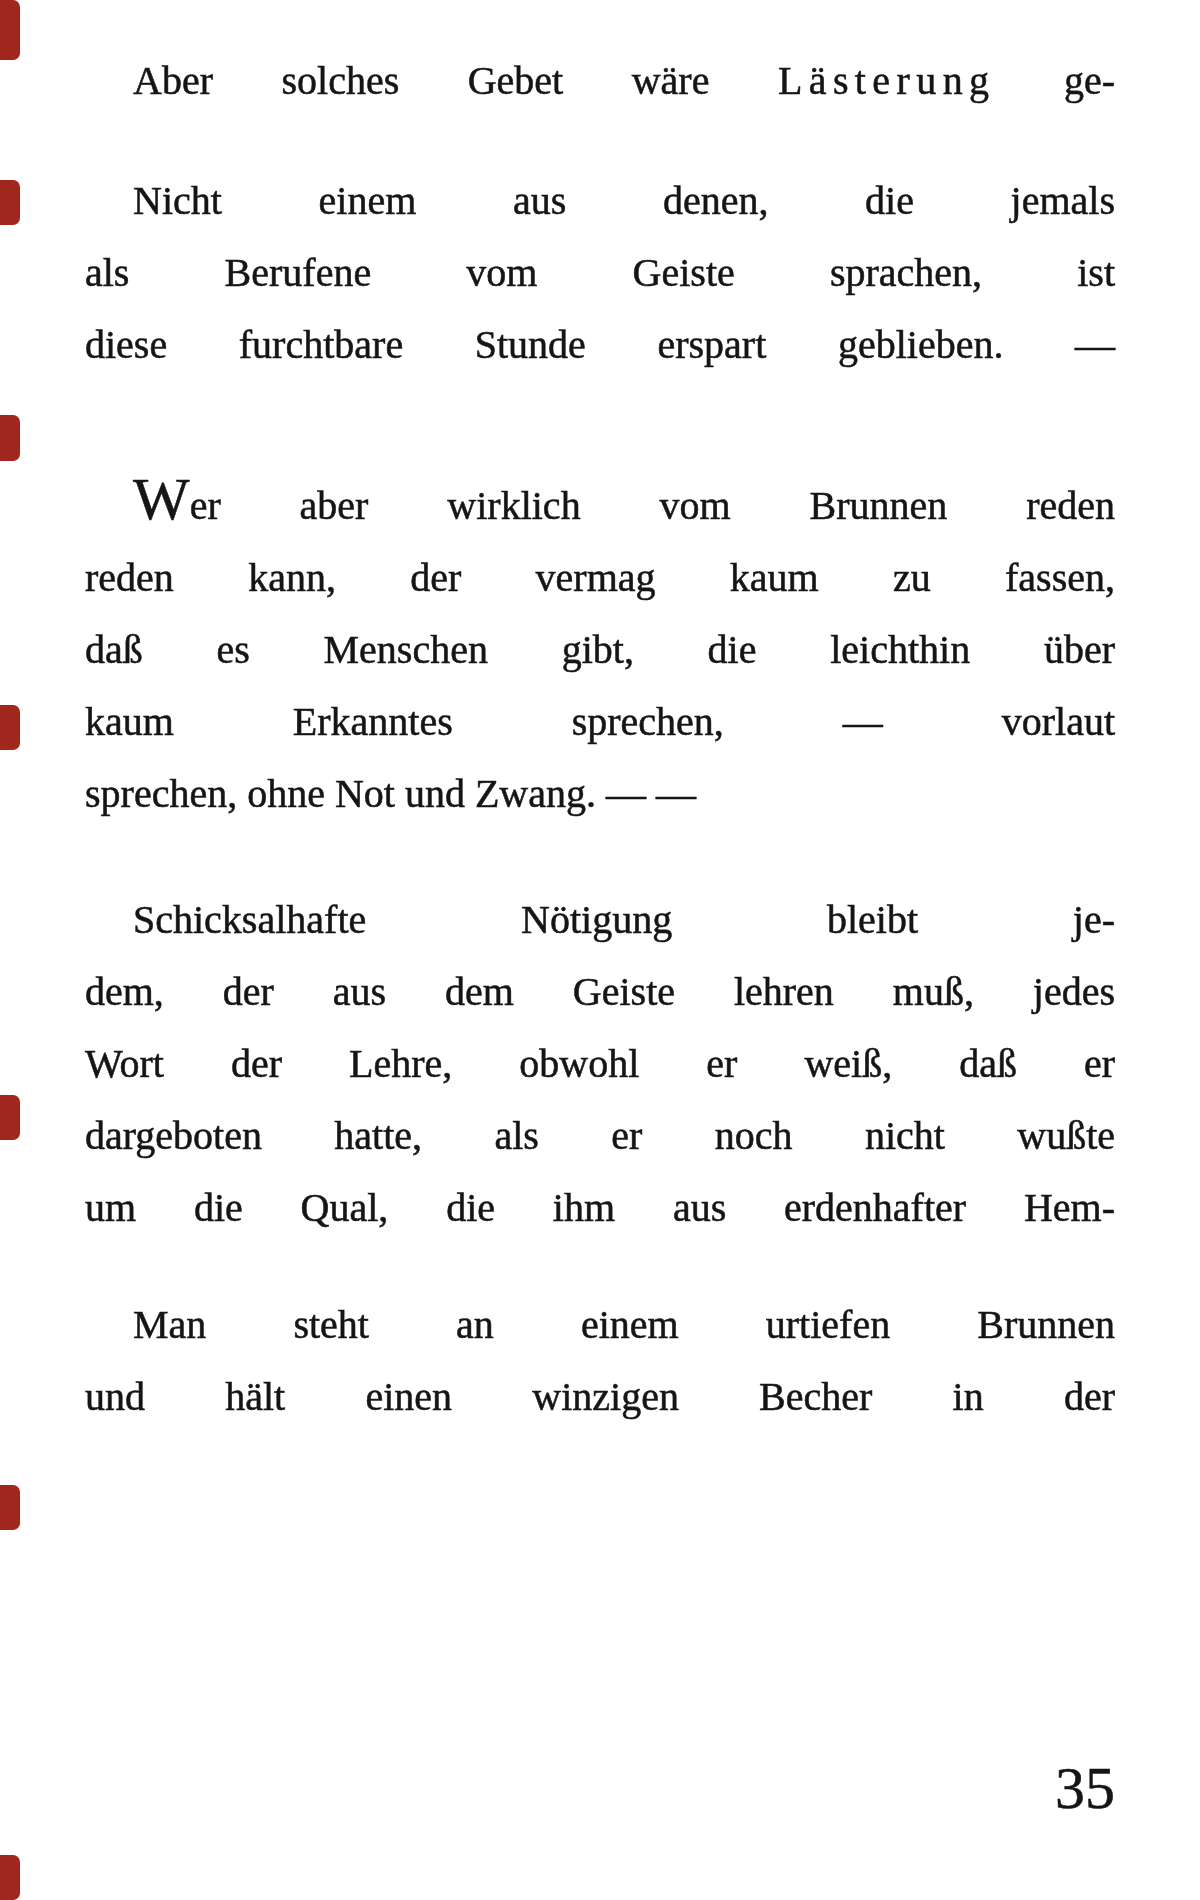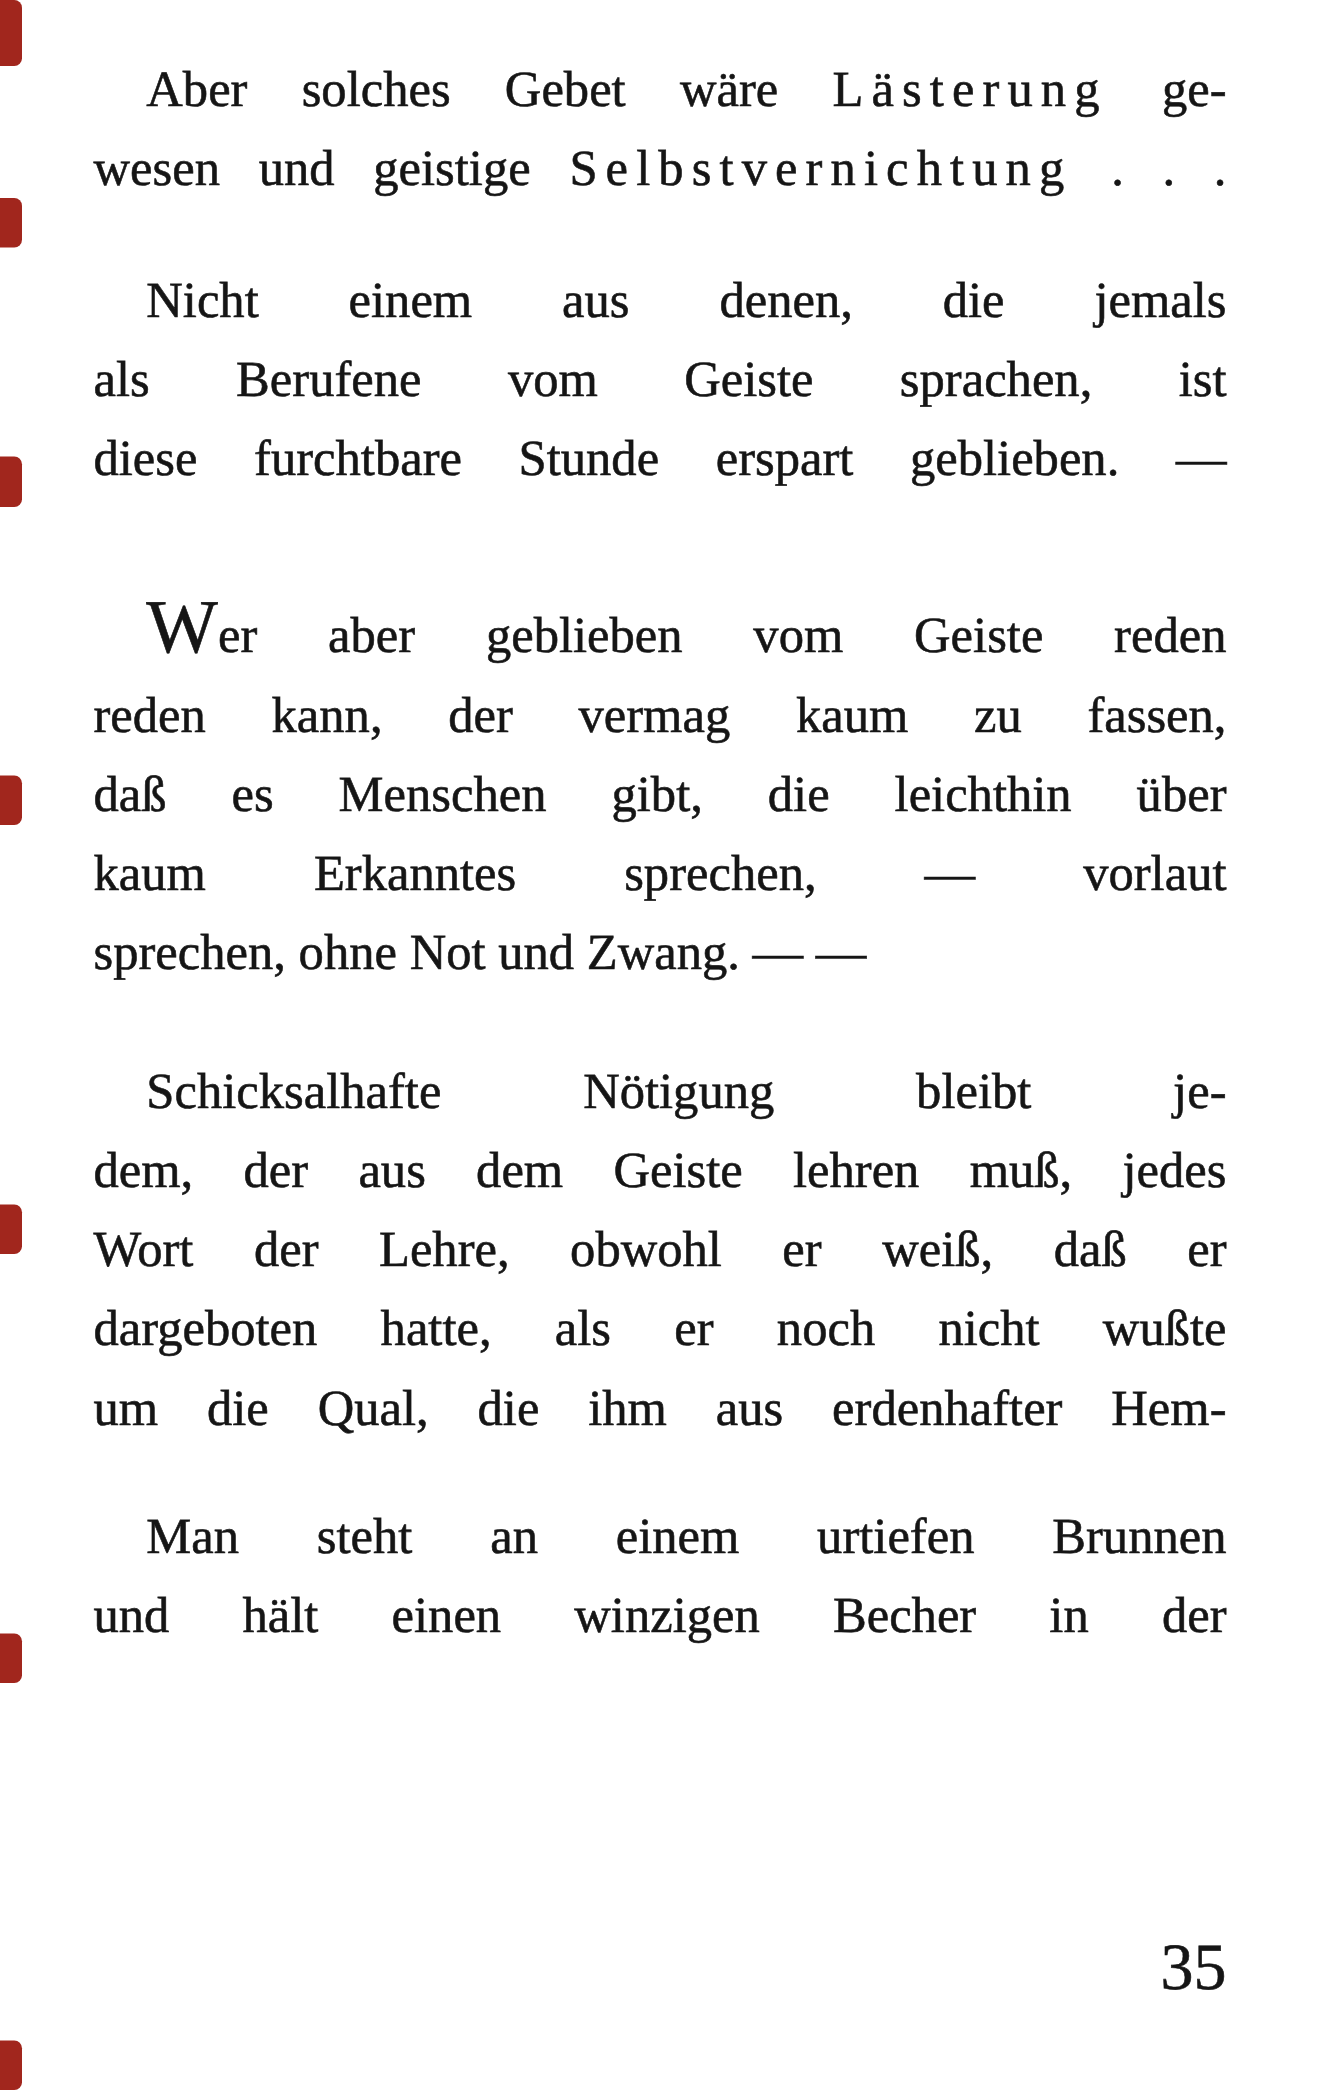--- a/index.html
+++ b/index.html
@@ -16,21 +16,21 @@
     position:absolute;
     left:85px;right:85px;top:0;
   }
   .para{margin:0;}
   .para:nth-child(1){margin-top:45px;}
   .para:nth-child(2){margin-top:48px;}
   .para:nth-child(3){margin-top:89px;}
   .para:nth-child(4){margin-top:54px;}
   .para:nth-child(5){margin-top:45px;}
   .line{
-    font-size:46px;
+    font-size:40px;
     line-height:72px;
     white-space:nowrap;
     -webkit-text-stroke:0.55px #1a1a1a;
   }
   .line.just{
     white-space:normal;
     text-align:justify;
     text-align-last:justify;
   }
   .line.ind{text-indent:48px;}
@@ -48,29 +48,28 @@
     border-radius:0 7px 7px 0;
   }
 </style>
 </head>
 <body>
 
 <div class="book-page">
   <div class="text-block">
       <div class="para">
         <div class="line just ind"><span>Aber solches Gebet wäre </span><span class="spaced">Lästerung</span><span> ge-</span></div>
-        <div class="line just"><span>wesen und geistige </span><span class="spaced">Selbstvernichtung</span><span> . . .</span></div>
       </div>
       <div class="para">
         <div class="line just ind"><span>Nicht einem aus denen, die jemals</span></div>
         <div class="line just"><span>als Berufene vom Geiste sprachen, ist</span></div>
         <div class="line just"><span>diese furchtbare Stunde erspart geblieben. —</span></div>
       </div>
       <div class="para">
-        <div class="line just ind"><span class="initial">W</span><span>er aber geblieben vom Geiste reden</span></div>
+        <div class="line just ind"><span class="initial">W</span><span>er aber wirklich vom Brunnen reden</span></div>
         <div class="line just"><span>reden kann, der vermag kaum zu fassen,</span></div>
         <div class="line just"><span>daß es Menschen gibt, die leichthin über</span></div>
         <div class="line just"><span>kaum Erkanntes sprechen, — vorlaut</span></div>
         <div class="line"><span>sprechen, ohne Not und Zwang. — —</span></div>
       </div>
       <div class="para">
         <div class="line just ind"><span>Schicksalhafte Nötigung bleibt je-</span></div>
         <div class="line just"><span>dem, der aus dem Geiste lehren muß, jedes</span></div>
         <div class="line just"><span>Wort der Lehre, obwohl er weiß, daß er</span></div>
         <div class="line just"><span>dargeboten hatte, als er noch nicht wußte</span></div>

